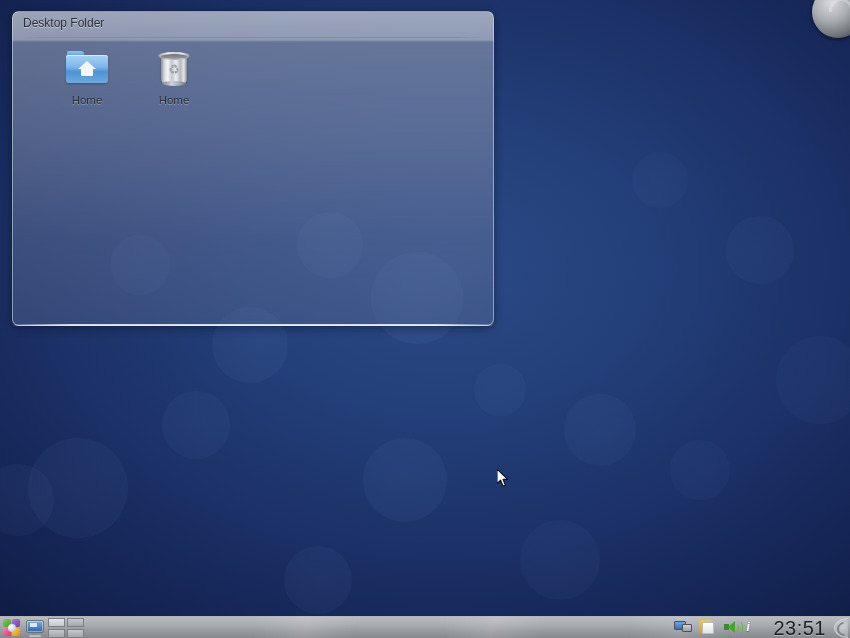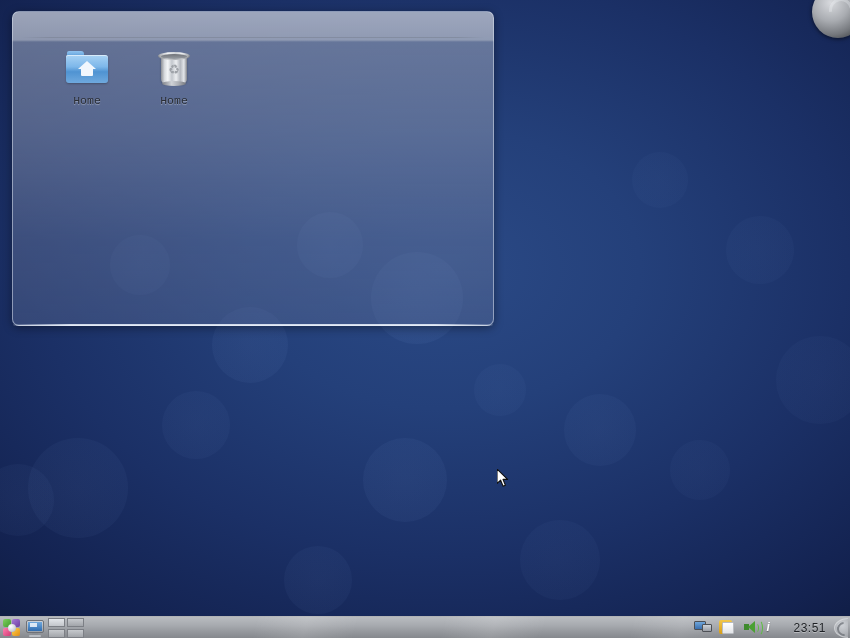--- a/index.html
+++ b/index.html
@@ -83,21 +83,20 @@
     margin: 0 auto 4px auto;
     position: relative;
     width: 48px;
   }
   .desk-icon .lbl {
     display: block;
     font-size: 11.5px;
     color: #2a2e36;
     text-shadow: 0 1px 1px rgba(255,255,255,0.40);
     line-height: 13px;
-    font-family: Liberation Mono, monospace;
   }
 
   
   .ico-home .tab {
     position: absolute; left: 4px; top: 7px;
     width: 17px; height: 6px;
     border-radius: 2px 3px 0 0;
     background: linear-gradient(180deg,#8fc2ef,#5d9fd9);
   }
   .ico-home .body {
@@ -358,21 +357,21 @@
     text-align: center;
     font-size: 12px;
     font-style: italic;
     font-weight: bold;
     color: #ffffff;
     line-height: 16px;
     text-shadow: 0 1px 1px rgba(0,0,0,0.35);
   }
 
   #clock {
-    font-size: 12px;
+    font-size: 20px;
     color: #1d2024;
     letter-spacing: 0.5px;
     padding: 0 2px 0 3px;
     line-height: 20px;
     white-space: nowrap;
     text-shadow: 0 1px 0 rgba(255,255,255,0.35);
   }
 
   #panel-cashew {
     position: relative;
@@ -417,20 +416,23 @@
       <div class="bokeh" style="left: 564px; top: 394px; width: 72px; height: 72px; background: radial-gradient(circle, rgba(150, 185, 245, 0.05) 0%, rgba(140, 178, 240, 0.04) 72%, rgba(130, 170, 235, 0.02) 92%, rgba(130, 170, 235, 0) 100%);"></div>
       <div class="bokeh" style="left: 520px; top: 520px; width: 80px; height: 80px; background: radial-gradient(circle, rgba(150, 185, 245, 0.043) 0%, rgba(140, 178, 240, 0.035) 72%, rgba(130, 170, 235, 0.016) 92%, rgba(130, 170, 235, 0) 100%);"></div>
       <div class="bokeh" style="left: 670px; top: 440px; width: 60px; height: 60px; background: radial-gradient(circle, rgba(150, 185, 245, 0.04) 0%, rgba(140, 178, 240, 0.03) 72%, rgba(130, 170, 235, 0.016) 92%, rgba(130, 170, 235, 0) 100%);"></div>
       <div class="bokeh" style="left: 726px; top: 216px; width: 68px; height: 68px; background: radial-gradient(circle, rgba(150, 185, 245, 0.04) 0%, rgba(140, 178, 240, 0.03) 72%, rgba(130, 170, 235, 0.016) 92%, rgba(130, 170, 235, 0) 100%);"></div>
       <div class="bokeh" style="left: 632px; top: 152px; width: 56px; height: 56px; background: radial-gradient(circle, rgba(150, 185, 245, 0.035) 0%, rgba(140, 178, 240, 0.027) 72%, rgba(130, 170, 235, 0.016) 92%, rgba(130, 170, 235, 0) 100%);"></div>
       <div class="bokeh" style="left: 474px; top: 364px; width: 52px; height: 52px; background: radial-gradient(circle, rgba(150, 185, 245, 0.043) 0%, rgba(140, 178, 240, 0.035) 72%, rgba(130, 170, 235, 0.016) 92%, rgba(130, 170, 235, 0) 100%);"></div>
       <div class="bokeh" style="left: 776px; top: 336px; width: 88px; height: 88px; background: radial-gradient(circle, rgba(150, 185, 245, 0.04) 0%, rgba(140, 178, 240, 0.03) 72%, rgba(130, 170, 235, 0.016) 92%, rgba(130, 170, 235, 0) 100%);"></div>
     </div>
 
   <div id="folder-widget">
+    <div id="folder-header">
+      <div id="folder-title">Desktop Folder</div>
+    </div>
     <div id="folder-divider"></div>
 
     <div id="folder-grid">
 
       <div class="desk-icon" style="left:24px; top:0px;">
         <span class="glyph ico-home">
           <span class="tab"></span>
           <span class="body"></span>
           <span class="house">
               <span class="roof"></span>

